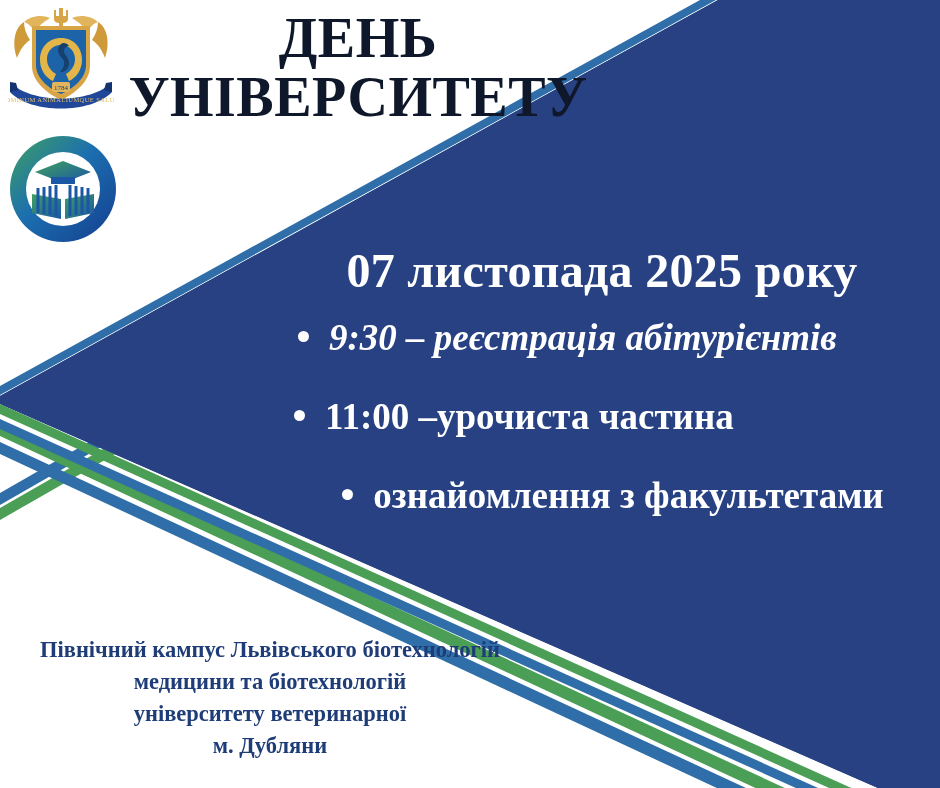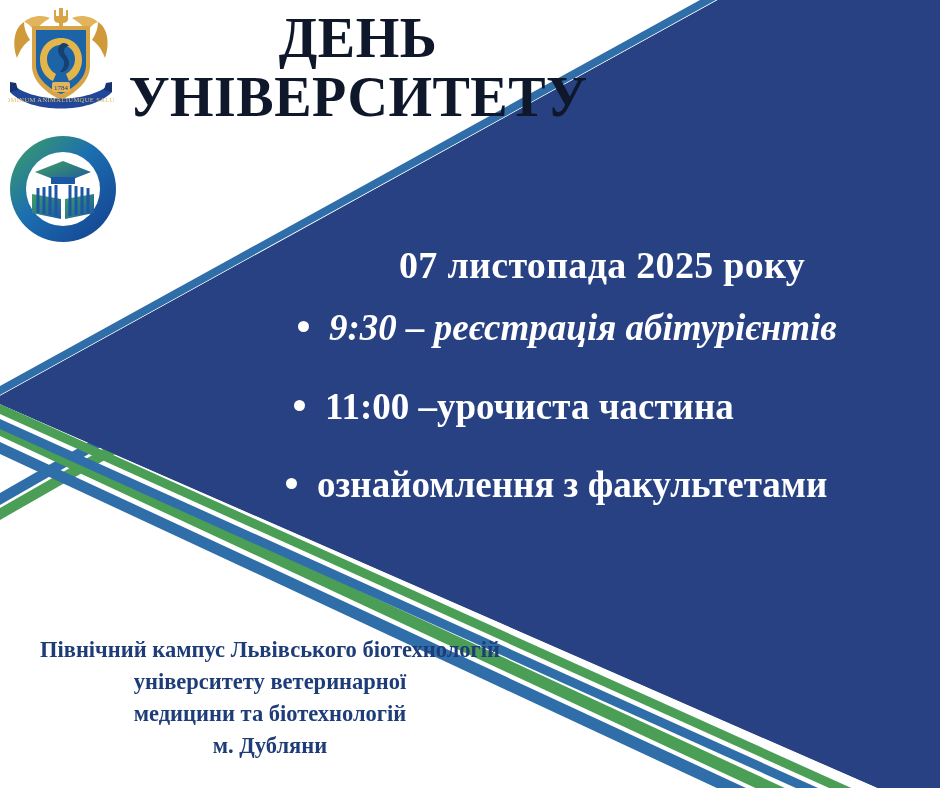--- a/index.html
+++ b/index.html
@@ -59,21 +59,21 @@
 
   
   .event-block {
     position: absolute;
     left: 272px;
     top: 246px;
     width: 668px;
     color: #ffffff;
   }
   .event-date {
-    font-size: 38px;
+    font-size: 48px;
     font-weight: bold;
     text-align: center;
     line-height: 1.05;
     padding-right: 8px;
     letter-spacing: 0.3px;
   }
   .agenda {
     list-style: none;
     margin: 0;
     padding: 0;
@@ -84,21 +84,21 @@
     align-items: baseline;
     font-size: 37px;
     font-weight: bold;
     line-height: 1.1;
     margin-bottom: 38px;
     white-space: nowrap;
   }
   .agenda-item:last-child { margin-bottom: 0; }
   .agenda-item.indent-1 { padding-left: 26px; font-style: italic; }
   .agenda-item.indent-2 { padding-left: 22px; text-align: center; }
-  .agenda-item.indent-3 { padding-left: 14px; }
+  .agenda-item.indent-3 { padding-left: 14px; justify-content: center; }
   .bullet-dot {
     display: inline-block;
     width: 11px;
     height: 11px;
     border-radius: 50%;
     background: #ffffff;
     margin-right: 20px;
     flex: 0 0 auto;
     position: relative;
     top: -8px;
@@ -237,18 +237,18 @@
       </li>
       <li class="agenda-item indent-3">
         <span class="bullet-dot"></span>
         <span>ознайомлення з факультетами</span>
       </li>
     </ul>
   </div>
 
   <div class="address-block">
     <span class="address-line">Північний кампус Львівського біотехнологій</span>
+    <span class="address-line">медицини та біотехнологій</span>
     <span class="address-line">університету ветеринарної</span>
-    <span class="address-line">медицини та біотехнологій</span>
     <span class="address-line">м. Дубляни</span>
   </div>
 
 </div>
 
 </body></html>

